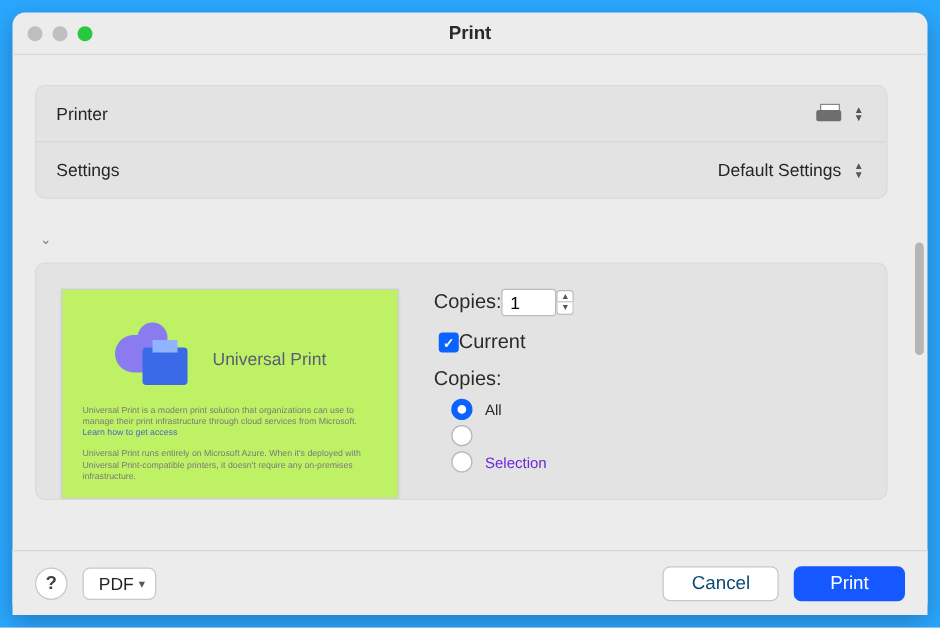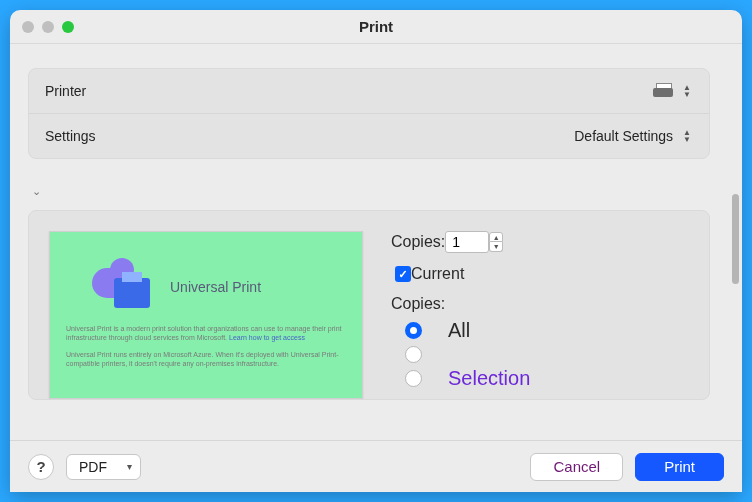--- a/index.html
+++ b/index.html
@@ -22,49 +22,49 @@
   .updown::before{content:"\25B2";} .updown::after{content:"\25BC";}
   .printer-icon{ width:20px; height:16px; display:inline-block; position:relative; }
   .printer-icon::before{content:""; position:absolute; left:3px; top:0; width:14px; height:5px; background:#fff; border:1px solid #888;}
   .printer-icon::after{content:""; position:absolute; left:0; top:5px; width:20px; height:9px; background:#6e6e6e; border-radius:2px;}
 
   .group-header { display:flex; align-items:center; gap:6px; margin: 26px 0 12px 4px; font-size:16px; color:#333; font-weight:500;}
   .chev { font-size:11px; color:#777; }
 
   .panel { background:#e3e3e3; border:1px solid #dadada; border-radius:8px; padding: 20px 20px 0 20px; display:flex; gap:28px; height: 190px; overflow:hidden; }
 
-  .preview { width: 314px; background:#86efac; border:1px solid #cfcfcf; box-shadow: 0 1px 2px rgba(0,0,0,.1); padding: 28px 16px 10px 16px; font-size:8px; color:#666; }
+  .preview { width: 270px; background:#bef264; border:1px solid #cfcfcf; box-shadow: 0 1px 2px rgba(0,0,0,.1); padding: 28px 16px 10px 16px; font-size:8px; color:#666; }
   .preview-hero{ display:flex; align-items:center; gap:14px; margin:4px 0 14px 26px; }
   .hero-icon{ position:relative; width:64px; height:46px; }
   .hero-cloud{ position:absolute; left:0; top:4px; width:44px; height:30px; background:#8a7cf0; border-radius:16px; }
   .hero-cloud::before{content:"";position:absolute;left:18px;top:-10px;width:24px;height:24px;background:#8a7cf0;border-radius:50%;}
   .hero-prn{ position:absolute; left:22px; top:14px; width:36px; height:30px; background:#3a6ae8; border-radius:3px; }
   .hero-prn::after{content:"";position:absolute;left:8px;top:-6px;width:20px;height:10px;background:#8fb3ff;}
   .hero-title{ color:#5a5a7a; font-size:14px; font-weight:400;}
   .pv-para{ font-size:7px; line-height:9px; margin-top:8px; color:#7a7a7a; }
   .pv-link{ color:#4a63c8; }
 
   .controls { flex:1; font-size:16px; color:#2a2a2a; }
   .c-line{ display:flex; align-items:center; margin-bottom:12px; }
   .num-input{ width:44px; height:22px; border:1px solid #bcbcbc; border-radius:3px; background:#fff; font-size:14px; padding:0 6px; }
   .stepper{ display:inline-flex; flex-direction:column; }
   .stepper span{ width:14px; height:10px; border:1px solid #bcbcbc; background:#fff; font-size:7px; display:flex; align-items:center; justify-content:center; color:#555;}
   .stepper span:first-child{border-radius:3px 3px 0 0;} .stepper span:last-child{border-radius:0 0 3px 3px; border-top:none;}
   .chk{ width:16px; height:16px; background:#0a63ff; border-radius:3px; display:flex; align-items:center; justify-content:center; color:#fff; font-size:11px; font-weight:700;}
   .radio{ width:17px; height:17px; border-radius:50%; border:1px solid #b7b7b7; background:#fff; display:flex; align-items:center; justify-content:center;}
   .radio.sel{ border:5px solid #0a63ff; }
-  .radio-line{ display:flex; align-items:center; gap:26px; margin: 4px 0 4px 14px; font-size:20px; }
+  .radio-line{ display:flex; align-items:center; gap:10px; margin: 4px 0 4px 14px; font-size:12px; }
   .radio-line.disabled{ color:#6d28d9; }
 
   .footer { height:52px; border-top:1px solid #d6d6d6; background:#ececec; display:flex; align-items:center; padding: 0 18px; gap:12px; }
   .help{ width:26px; height:26px; border-radius:50%; border:1px solid #c7c7c7; background:#fff; display:flex; align-items:center; justify-content:center; font-weight:600; color:#444; font-size:15px;}
-  .pdf-btn{ height:26px; border:1px solid #c7c7c7; background:#fff; border-radius:6px; padding:0 8px 0 12px; display:flex; align-items:center; gap:20px; font-size:14px; color:#222;}
+  .pdf-btn{ height:26px; border:1px solid #c7c7c7; background:#fff; border-radius:6px; padding:0 8px 0 12px; display:flex; align-items:center; gap:4px; font-size:14px; color:#222;}
   .pdf-btn .car{ font-size:10px; color:#555;}
   .spacer{ flex:1; }
-  .btn{ height:28px; border-radius:6px; padding:0 22px; font-size:15px; border:1px solid #c7c7c7; background:#fff; color:#701a75; display:flex; align-items:center;}
+  .btn{ height:28px; border-radius:6px; padding:0 22px; font-size:15px; border:1px solid #c7c7c7; background:#fff; color:#0c4a6e; display:flex; align-items:center;}
   .btn.primary{ background:#1558ff; border-color:#1558ff; color:#fff; font-weight:500; padding:0 28px;}
 </style>
 </head>
 <body>
 
 <div class="window">
   <div class="titlebar">
     <div class="traffic">
       <div class="tl close"></div>
       <div class="tl min"></div>

